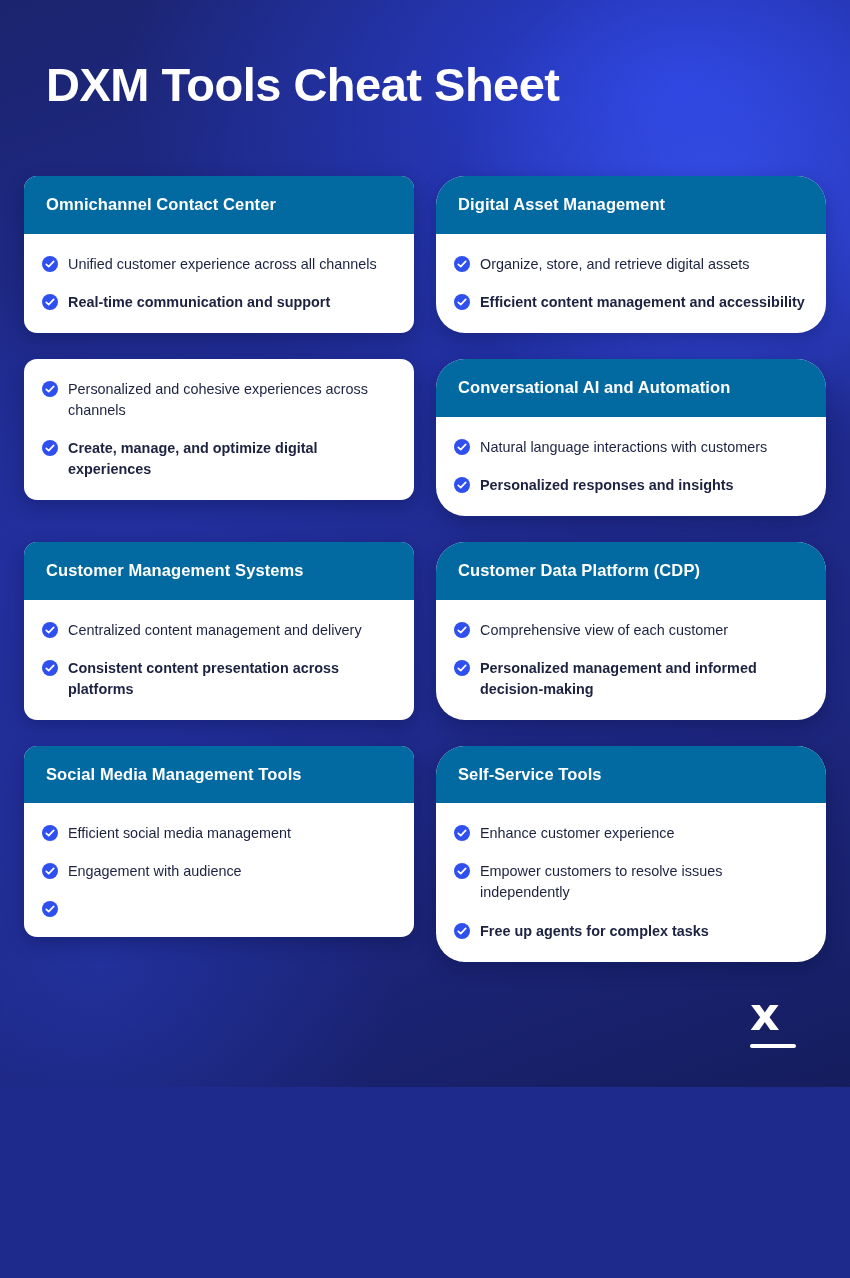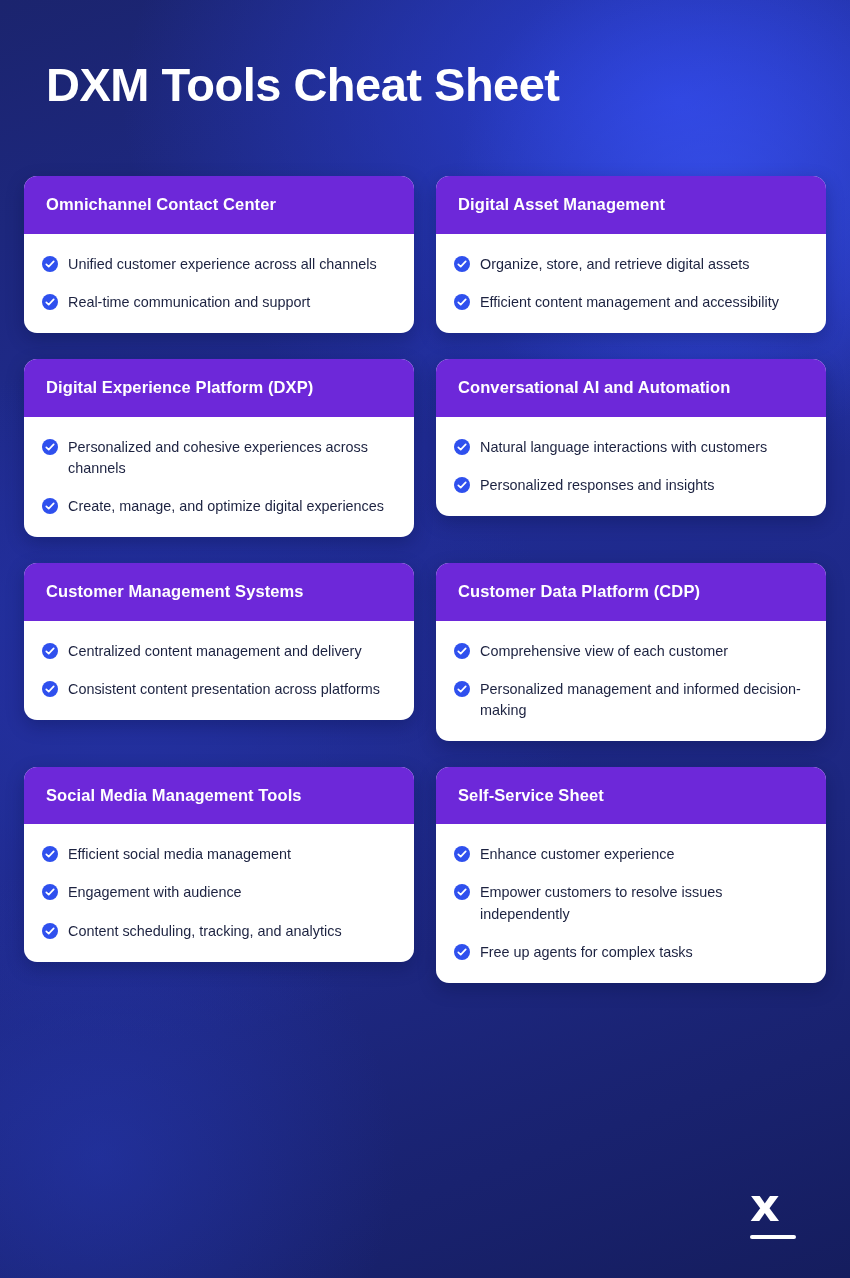--- a/index.html
+++ b/index.html
@@ -13,21 +13,21 @@
     font-family: "Liberation Sans", sans-serif;
     background: #1e2a8c;
     position: relative;
     overflow: hidden;
   }
 
   .page {
     position: absolute;
     inset: 0;
     width: 850px;
-    height: 1278px;
+    height: 1087px;
     background:
       radial-gradient(ellipse 900px 600px at 80% 8%, #2a3fd4 0%, rgba(42,63,212,0) 62%),
       radial-gradient(ellipse 700px 520px at 15% 55%, #23309f 0%, rgba(35,48,159,0) 65%),
       linear-gradient(160deg, #1b246e 0%, #202c95 38%, #1d2780 70%, #151d5e 100%);
     overflow: hidden;
   }
 
   .glow-a {
     position: absolute;
     width: 520px; height: 520px;
@@ -72,21 +72,21 @@
   .card {
     background: #ffffff;
     border-radius: 13px;
     overflow: hidden;
     box-shadow: 0 6px 18px rgba(5,10,50,0.28);
     margin-bottom: 26px;
     align-self: start;
   }
 
   .card-head {
-    background: #6d28d9;
+    background: #0369a1;
     padding: 19px 22px 19px 22px;
   }
 
   .card-title {
     color: #ffffff;
     font-size: 16.5px;
     font-weight: bold;
     letter-spacing: 0.1px;
     line-height: 1.2;
   }
@@ -94,39 +94,39 @@
   .card-body {
     padding: 20px 20px 20px 18px;
   }
 
   .item {
     display: flex;
     align-items: flex-start;
     gap: 10px;
     margin-bottom: 17px;
   }
-  .item:last-child { margin-bottom: 0; }
+  .item:last-child { margin-bottom: 0; font-weight: bold; }
 
   .check {
     flex: 0 0 auto;
     width: 16px;
     height: 16px;
     margin-top: 2px;
   }
   .check svg { display: block; }
 
   .item-text {
     font-size: 14.4px;
     color: #1c2240;
     line-height: 1.46;
   }
 
   
   .col-left  { grid-column: 1; }
-  .col-right { grid-column: 2; }
+  .col-right { grid-column: 2; border-radius: 29px; }
 
   .logo {
     position: absolute;
     right: 54px;
     bottom: 34px;
     width: 46px;
     height: 62px;
     color: #ffffff;
   }
   .logo .x {
@@ -198,23 +198,20 @@
               <svg width="16" height="16" viewBox="0 0 16 16" aria-hidden="true">
                 <circle cx="8" cy="8" r="8" fill="#2f50ee"></circle>
                 <path d="M4.3 8.3 L6.7 10.6 L11.7 5.3" fill="none" stroke="#ffffff" stroke-width="1.7" stroke-linecap="round" stroke-linejoin="round"></path>
               </svg>
             </span>
             <span class="item-text">Efficient content management and accessibility</span>
           </div>
         </div>
       </div>
       <div class="card col-left">
-        <div class="card-head">
-          <div class="card-title">Digital Experience Platform (DXP)</div>
-        </div>
         <div class="card-body">
           <div class="item">
             <span class="check">
               <svg width="16" height="16" viewBox="0 0 16 16" aria-hidden="true">
                 <circle cx="8" cy="8" r="8" fill="#2f50ee"></circle>
                 <path d="M4.3 8.3 L6.7 10.6 L11.7 5.3" fill="none" stroke="#ffffff" stroke-width="1.7" stroke-linecap="round" stroke-linejoin="round"></path>
               </svg>
             </span>
             <span class="item-text">Personalized and cohesive experiences across channels</span>
           </div>
@@ -327,27 +324,26 @@
             </span>
             <span class="item-text">Engagement with audience</span>
           </div>
           <div class="item">
             <span class="check">
               <svg width="16" height="16" viewBox="0 0 16 16" aria-hidden="true">
                 <circle cx="8" cy="8" r="8" fill="#2f50ee"></circle>
                 <path d="M4.3 8.3 L6.7 10.6 L11.7 5.3" fill="none" stroke="#ffffff" stroke-width="1.7" stroke-linecap="round" stroke-linejoin="round"></path>
               </svg>
             </span>
-            <span class="item-text">Content scheduling, tracking, and analytics</span>
           </div>
         </div>
       </div>
       <div class="card col-right">
         <div class="card-head">
-          <div class="card-title">Self-Service Sheet</div>
+          <div class="card-title">Self-Service Tools</div>
         </div>
         <div class="card-body">
           <div class="item">
             <span class="check">
               <svg width="16" height="16" viewBox="0 0 16 16" aria-hidden="true">
                 <circle cx="8" cy="8" r="8" fill="#2f50ee"></circle>
                 <path d="M4.3 8.3 L6.7 10.6 L11.7 5.3" fill="none" stroke="#ffffff" stroke-width="1.7" stroke-linecap="round" stroke-linejoin="round"></path>
               </svg>
             </span>
             <span class="item-text">Enhance customer experience</span>

